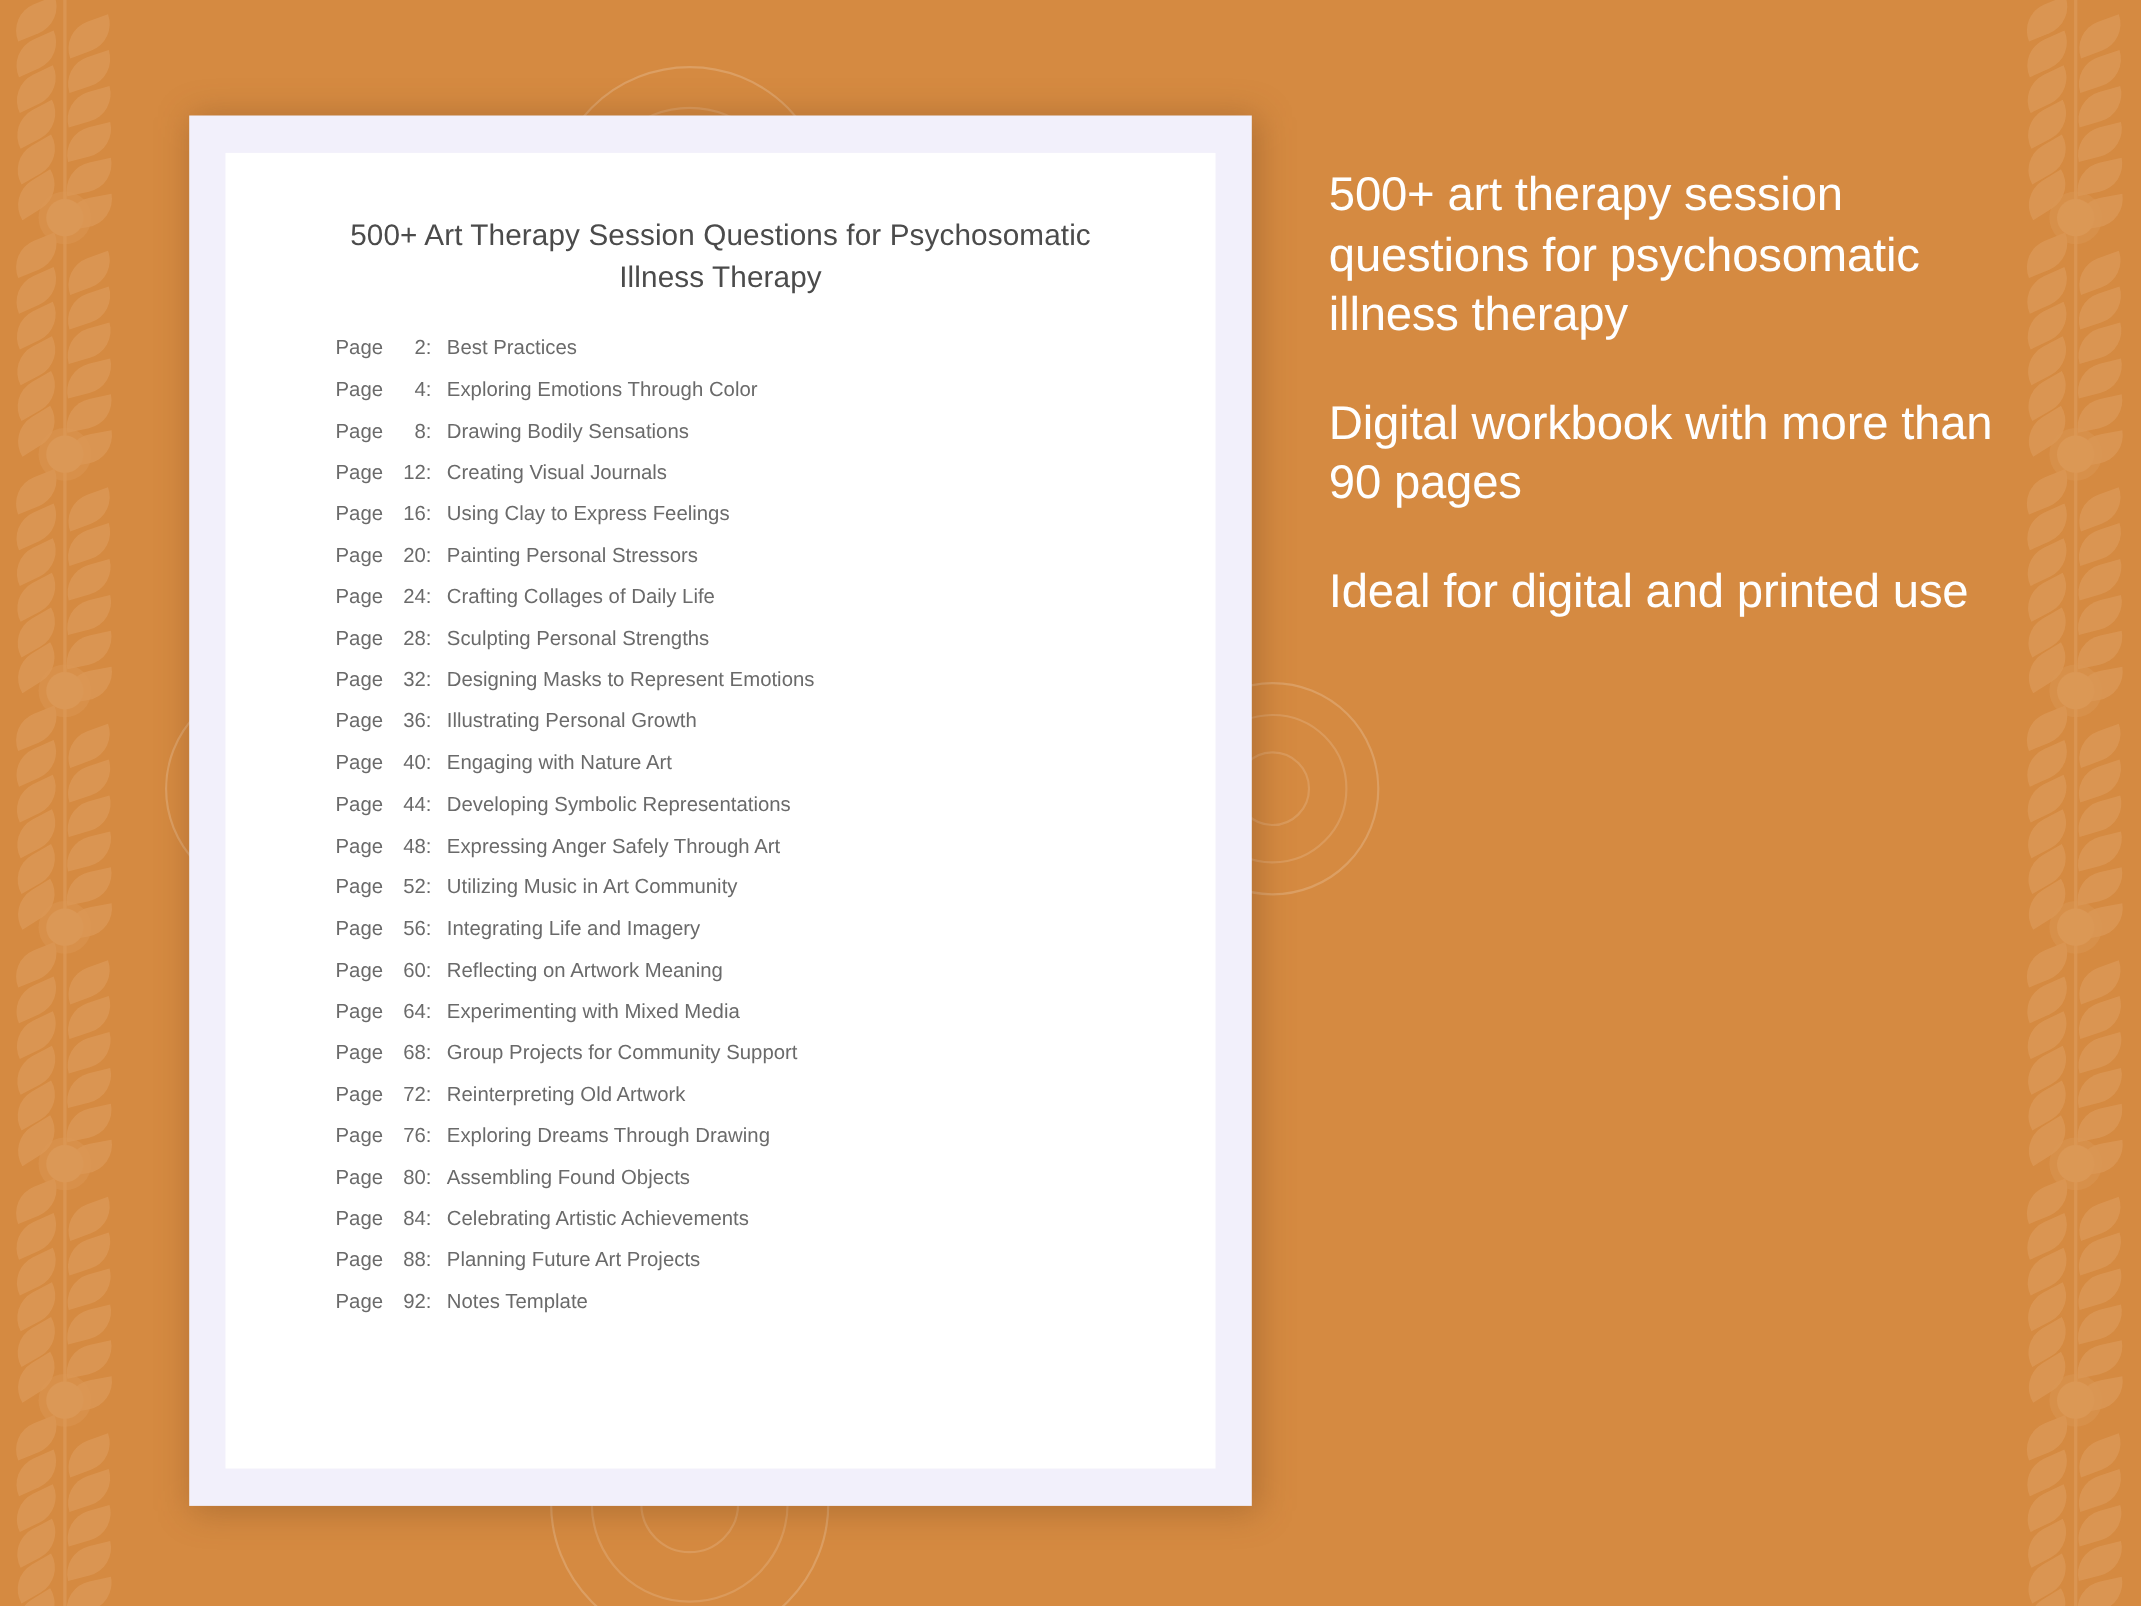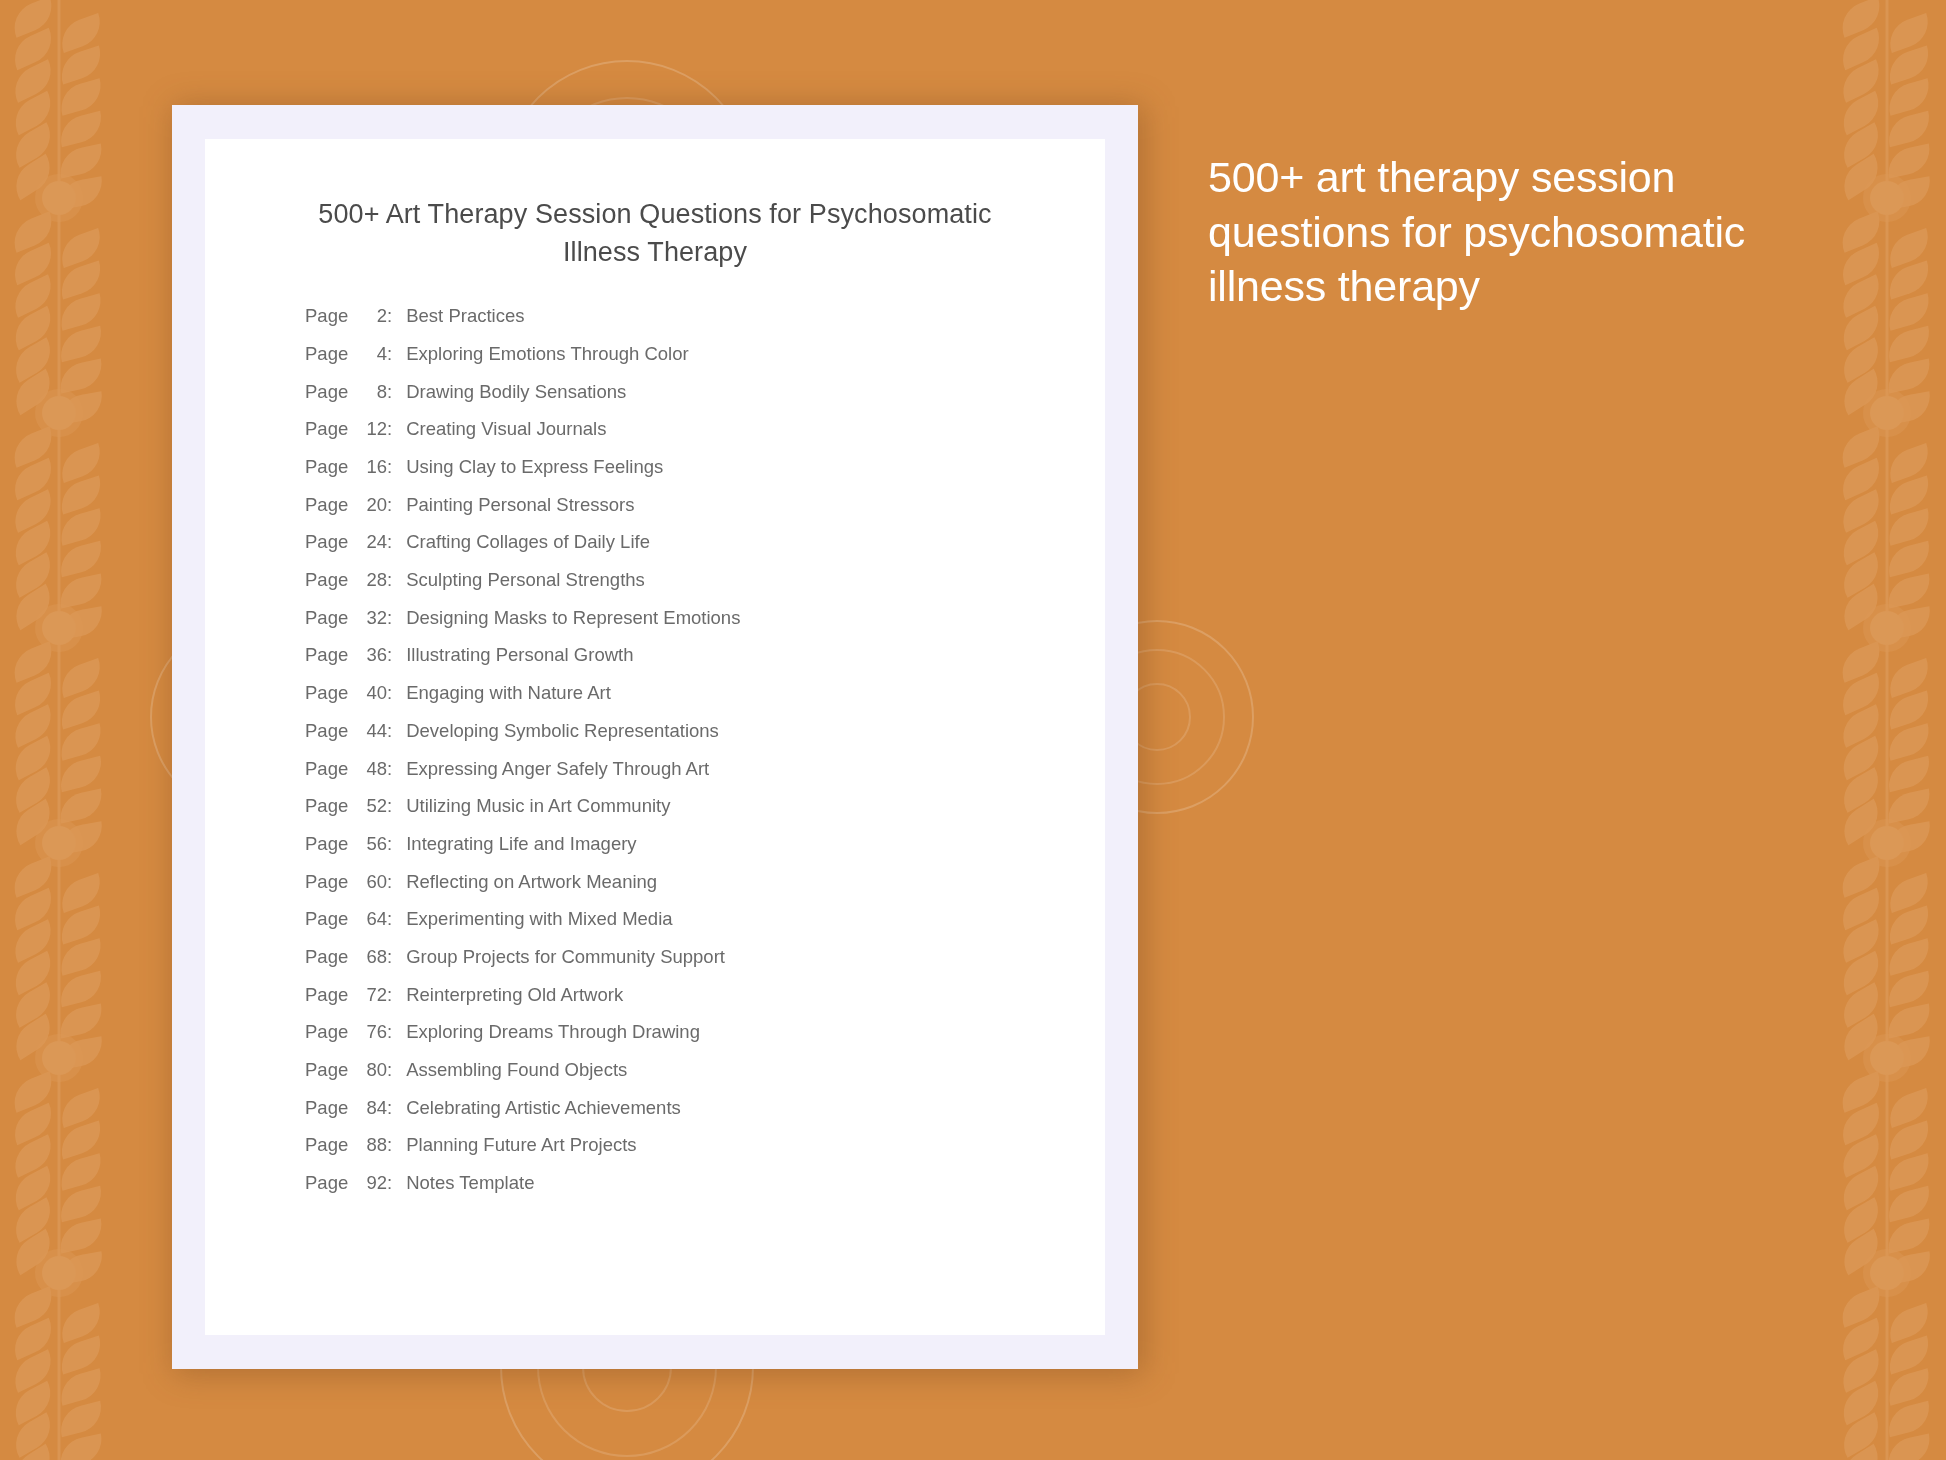--- a/index.html
+++ b/index.html
@@ -518,13 +518,15 @@
           <span class="toc-page">92:</span>
           <span class="toc-label">Notes Template</span>
         </div>
       </div>
 
   </div>
 </div>
 
 <div class="copy" id="copy-container">
     <p>500+ art therapy session questions for psychosomatic illness therapy</p>
+    <p>Digital workbook with more than 90 pages</p>
+    <p>Ideal for digital and printed use</p>
   </div>
 
 </body></html>

